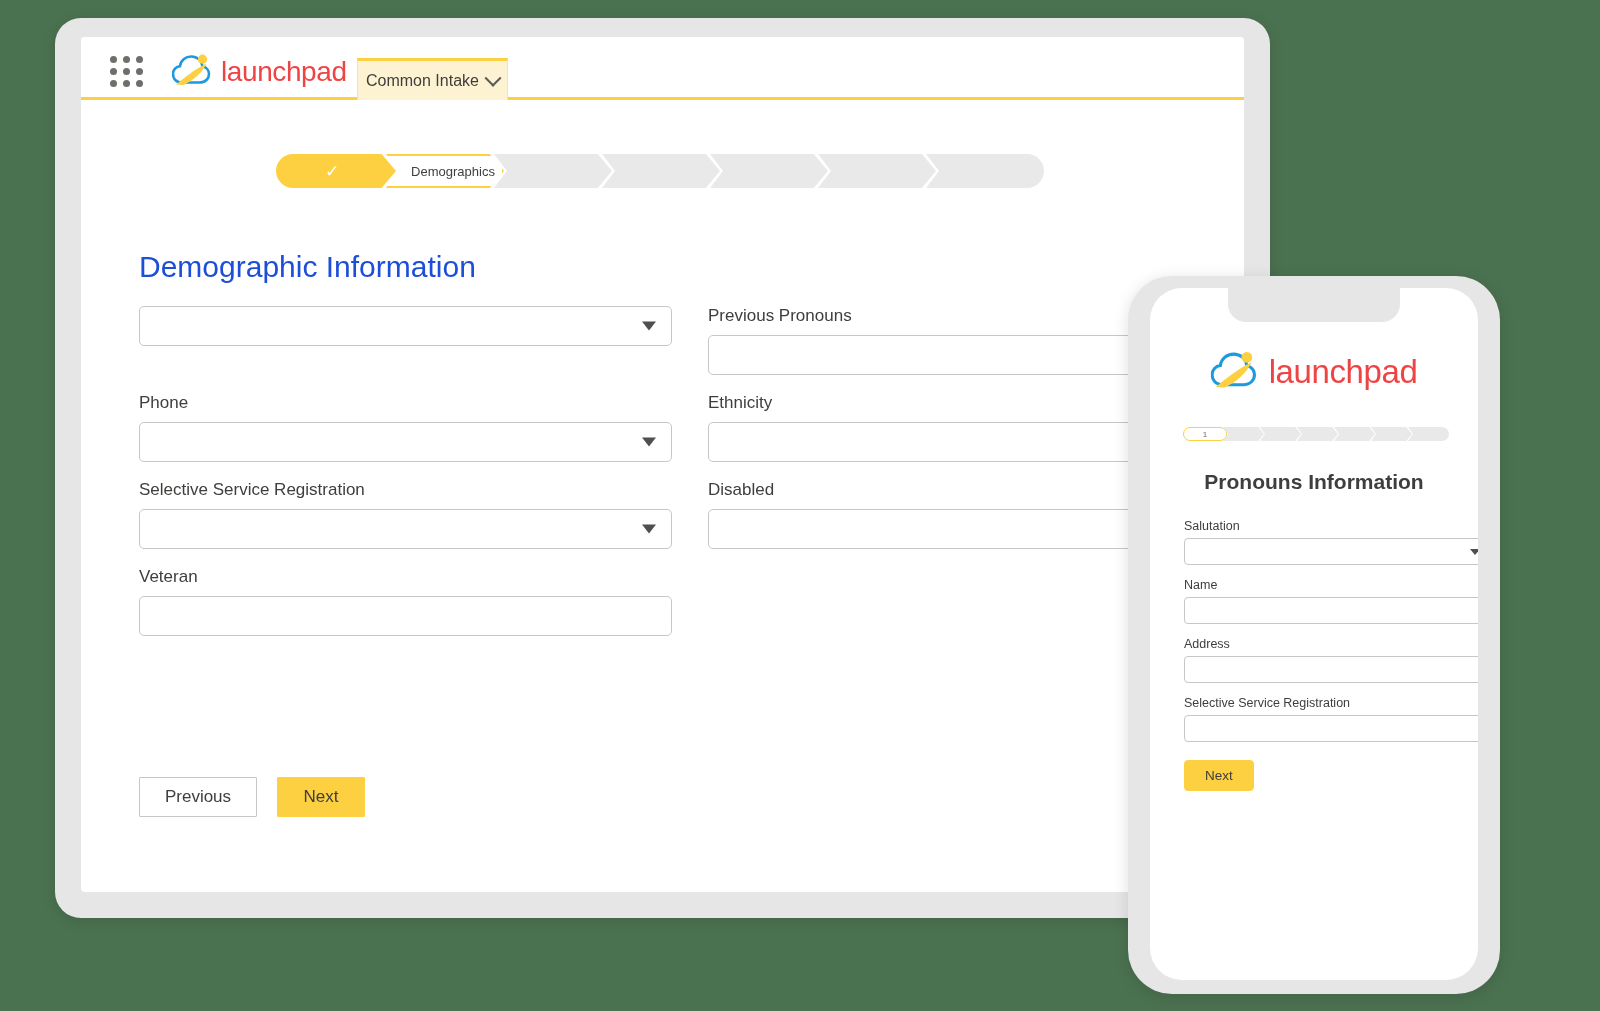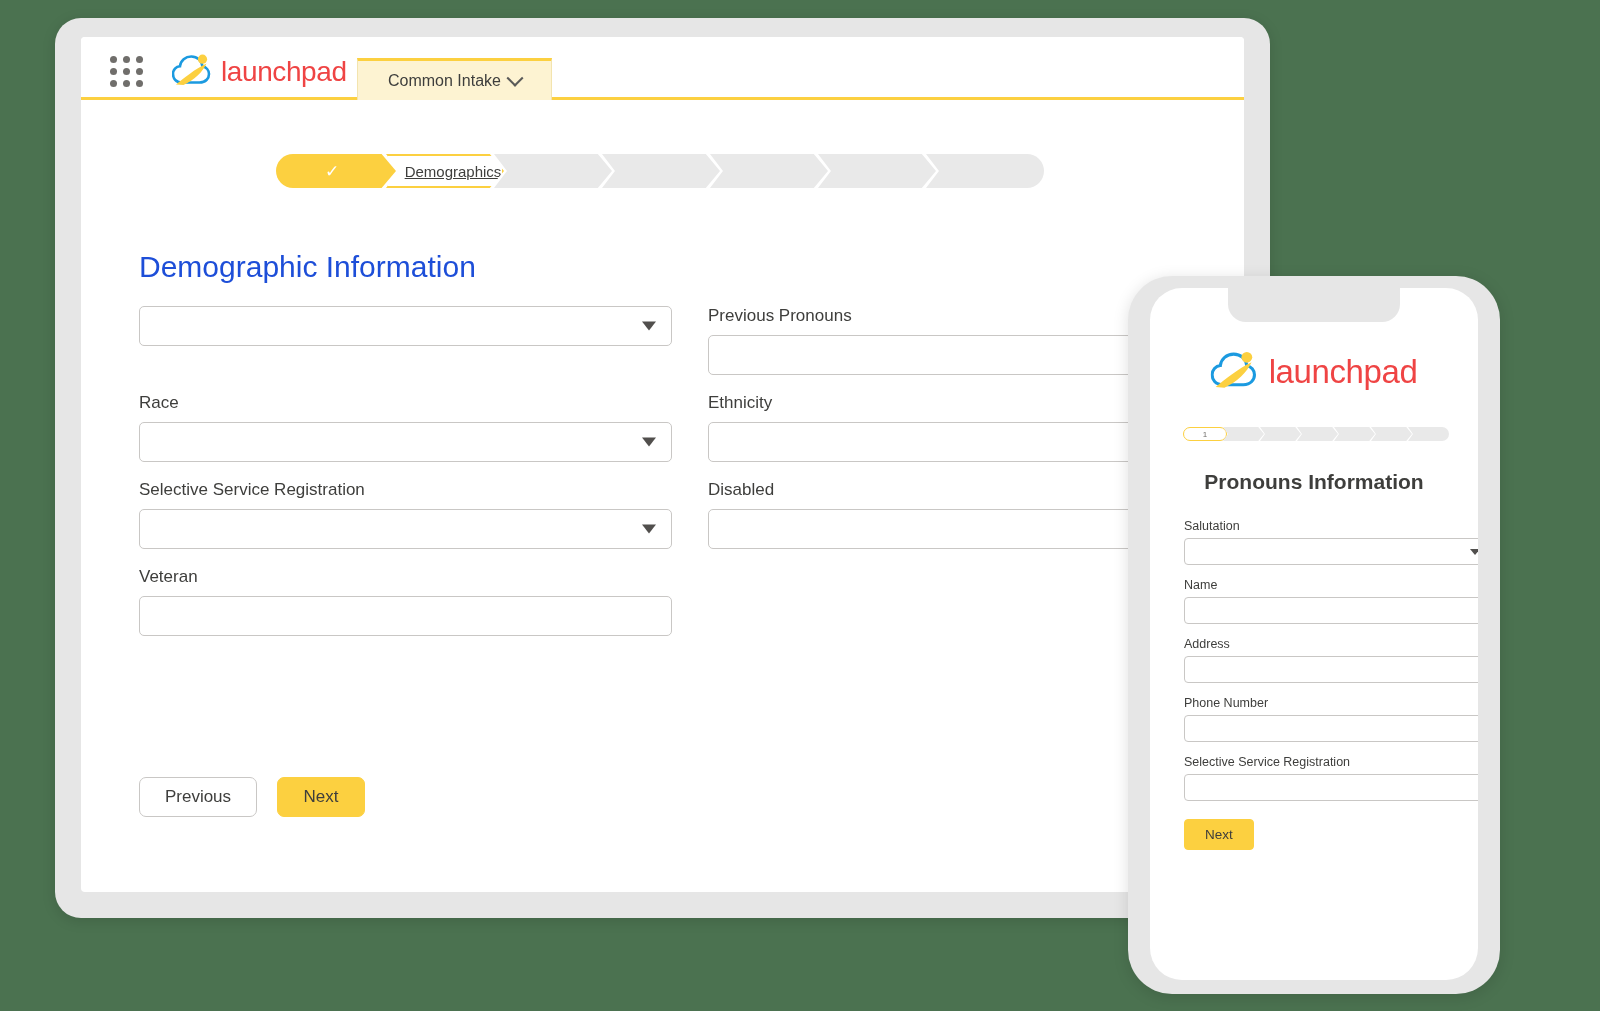--- a/index.html
+++ b/index.html
@@ -82,21 +82,21 @@
     color: #ef4444;
     letter-spacing: -0.4px;
     font-weight: 400;
   }
 
   #tab-common-intake {
     position: absolute;
     left: 276px;
     top: 21px;
     height: 42px;
-    padding: 0 30px;
+    padding: 0 8px;
     background: #fdf3d2;
     border-top: 3px solid #fcd040;
     border-left: 1px solid #f3e4ae;
     border-right: 1px solid #f3e4ae;
     display: flex;
     align-items: center;
     gap: 8px;
     cursor: pointer;
   }
   #tab-common-intake .tab-label {
@@ -147,24 +147,23 @@
     line-height: 1;
     margin-left: -8px;
   }
   .step-active {
     width: 118px;
     background: #fff;
     border: 2px solid #fcd040;
     clip-path: polygon(0% 0%, 88% 0%, 100% 50%, 88% 100%, 0% 100%, 11% 50%);
   }
   .step-active .step-label {
-    font-size: 15px;
+    font-size: 13px;
     color: #3e3e3c;
     margin-left: 16px;
-    text-decoration: underline;
   }
   .step-todo {
     width: 118px;
     background: #e9e9e9;
     clip-path: polygon(0% 0%, 88% 0%, 100% 50%, 88% 100%, 0% 100%, 11% 50%);
   }
   .step-todo.step-last {
     border-radius: 0 17px 17px 0;
     clip-path: polygon(0% 0%, 100% 0%, 100% 100%, 0% 100%, 11% 50%);
   }
@@ -221,21 +220,21 @@
   #desktop-actions {
     position: absolute;
     left: 58px;
     top: 677px;
     display: flex;
     gap: 20px;
   }
   .btn {
     height: 40px;
     padding: 0 22px;
-    border-radius: 7px;
+    border-radius: 1px;
     font-size: 17px;
     display: flex;
     align-items: center;
     justify-content: center;
     cursor: pointer;
     font-family: inherit;
   }
   .btn-secondary {
     background: #fff;
     border: 1px solid #c9c7c5;
@@ -450,21 +449,21 @@
             <span class="caret"></span>
           </div>
         </div>
 
         <div class="field">
           <label class="field-label">Previous Pronouns</label>
           <div class="field-control"></div>
         </div>
 
         <div class="field">
-          <label class="field-label">Race</label>
+          <label class="field-label">Phone</label>
           <div class="field-control is-select">
             <span class="caret"></span>
           </div>
         </div>
 
         <div class="field">
           <label class="field-label">Ethnicity</label>
           <div class="field-control"></div>
         </div>
 
@@ -540,24 +539,20 @@
       <div class="mfield">
         <label class="mfield-label">Name</label>
         <div class="mfield-control"></div>
       </div>
 
       <div class="mfield">
         <label class="mfield-label">Address</label>
         <div class="mfield-control"></div>
       </div>
 
-      <div class="mfield">
-        <label class="mfield-label">Phone Number</label>
-        <div class="mfield-control"></div>
-      </div>
 
       <div class="mfield">
         <label class="mfield-label">Selective Service Registration</label>
         <div class="mfield-control"></div>
       </div>
 
       <div id="mobile-actions">
         <button class="btn-mobile">Next</button>
       </div>
 

